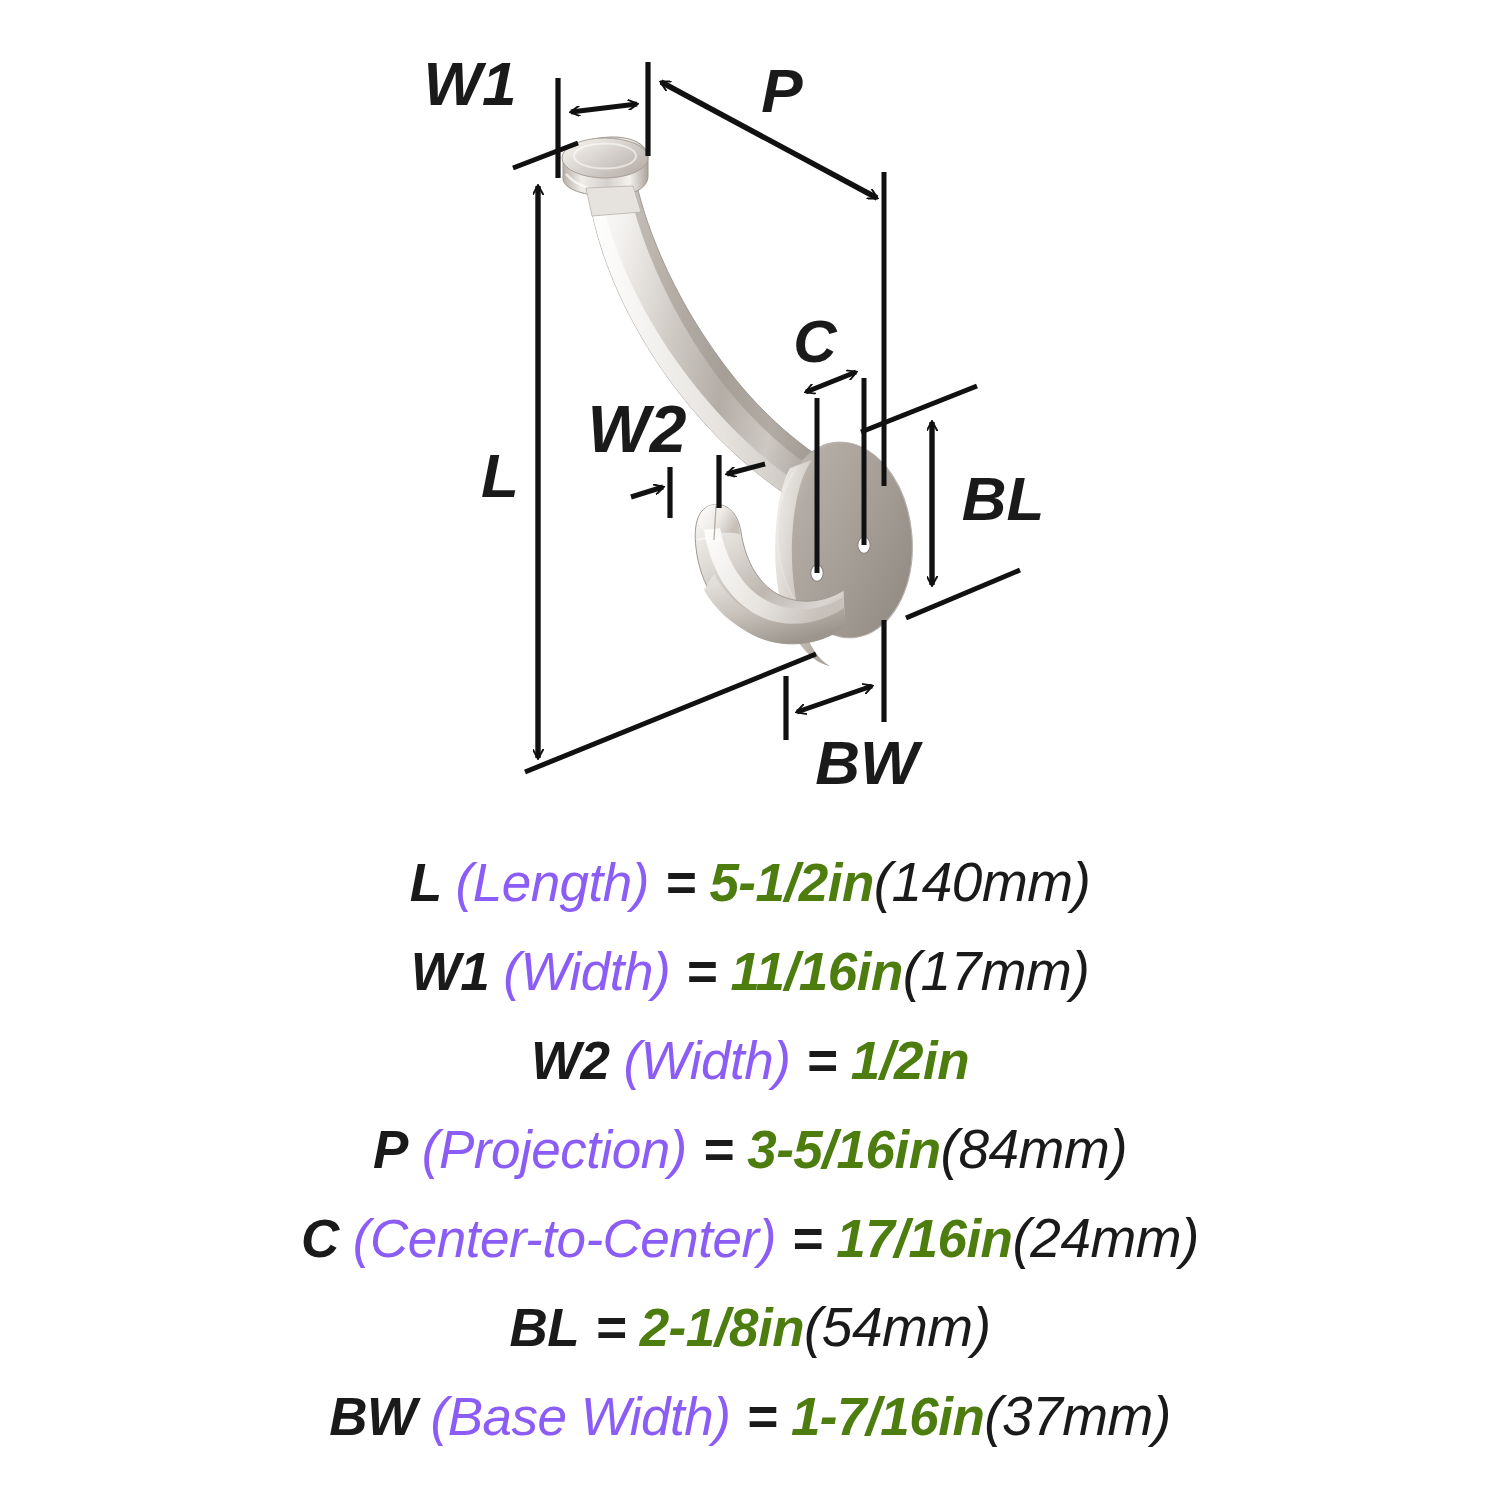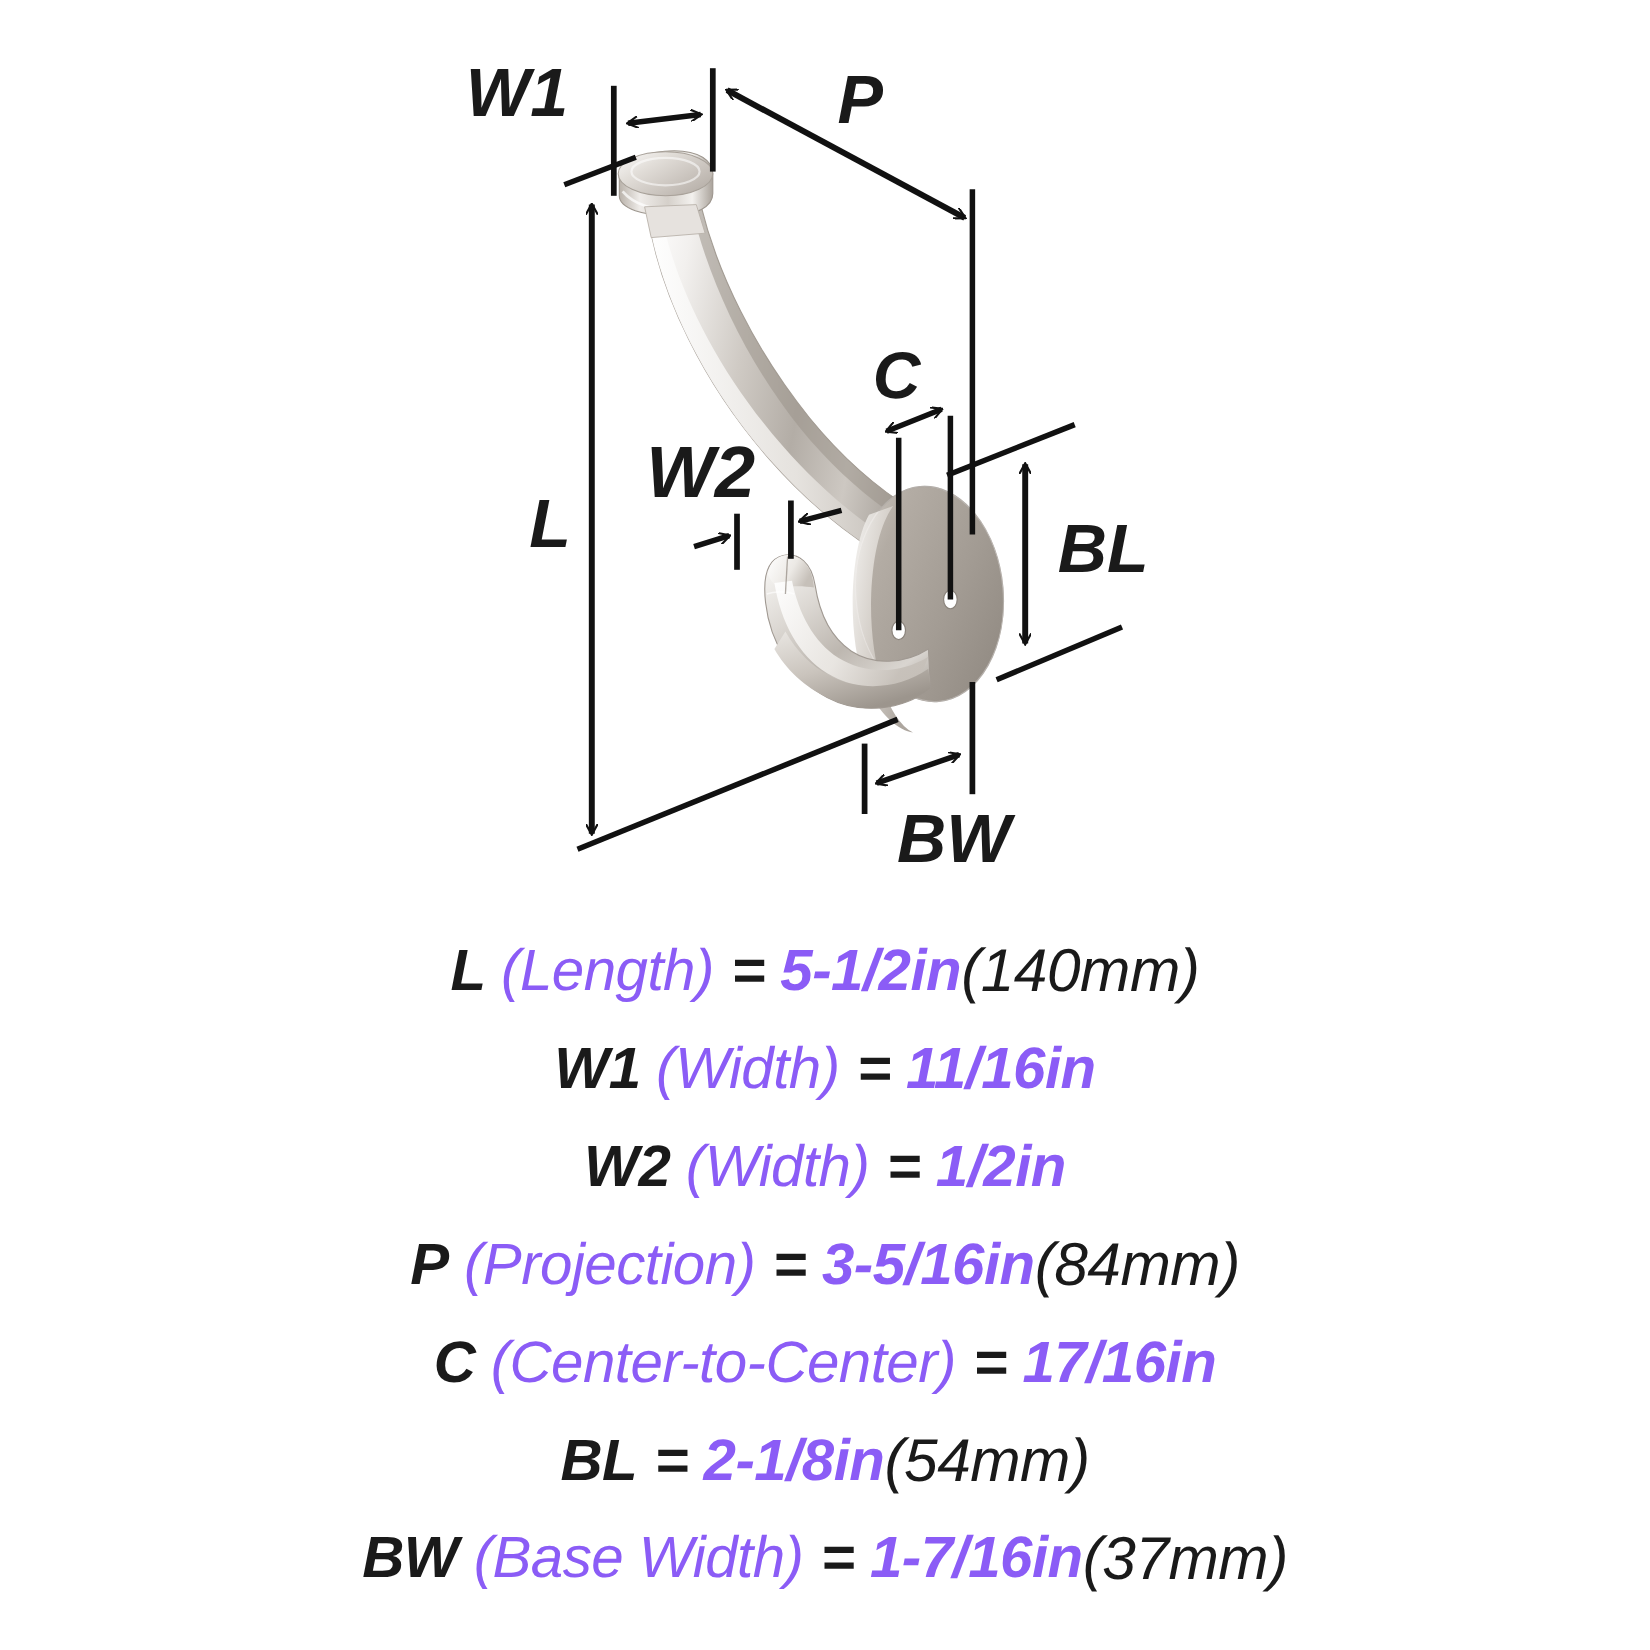--- a/index.html
+++ b/index.html
@@ -71,21 +71,21 @@
   .spec-eq {
     font-weight: bold;
     font-size: 53px;
     color: #1a1a1a;
     margin-left: 16px;
     margin-right: 14px;
   }
   .spec-value {
     font-weight: bold;
     font-size: 53px;
-    color: #8b5cf6;
+    color: #4d7c0f;
   }
   .spec-metric {
     font-weight: normal;
     font-size: 55px;
     color: #1a1a1a;
   }
   .dim-label {
     font-family: "Liberation Sans", sans-serif;
     font-weight: bold;
     fill: #1a1a1a;
@@ -301,20 +301,21 @@
       <span class="spec-eq">=</span>
       <span class="spec-value">5-1/2in</span>
       <span class="spec-metric">(140mm)</span>
     </div>
 
     <div class="spec-row">
       <span class="spec-code">W1</span>
       <span class="spec-name">(Width)</span>
       <span class="spec-eq">=</span>
       <span class="spec-value">11/16in</span>
+      <span class="spec-metric">(17mm)</span>
     </div>
 
     <div class="spec-row">
       <span class="spec-code">W2</span>
       <span class="spec-name">(Width)</span>
       <span class="spec-eq">=</span>
       <span class="spec-value">1/2in</span>
     </div>
 
     <div class="spec-row">
@@ -323,20 +324,21 @@
       <span class="spec-eq">=</span>
       <span class="spec-value">3-5/16in</span>
       <span class="spec-metric">(84mm)</span>
     </div>
 
     <div class="spec-row">
       <span class="spec-code">C</span>
       <span class="spec-name">(Center-to-Center)</span>
       <span class="spec-eq">=</span>
       <span class="spec-value">17/16in</span>
+      <span class="spec-metric">(24mm)</span>
     </div>
 
     <div class="spec-row">
       <span class="spec-code">BL</span>
       <span class="spec-eq">=</span>
       <span class="spec-value">2-1/8in</span>
       <span class="spec-metric">(54mm)</span>
     </div>
 
     <div class="spec-row">

